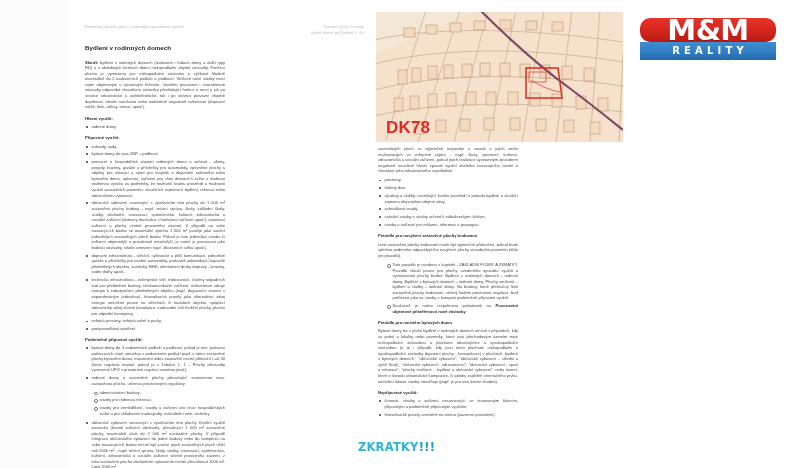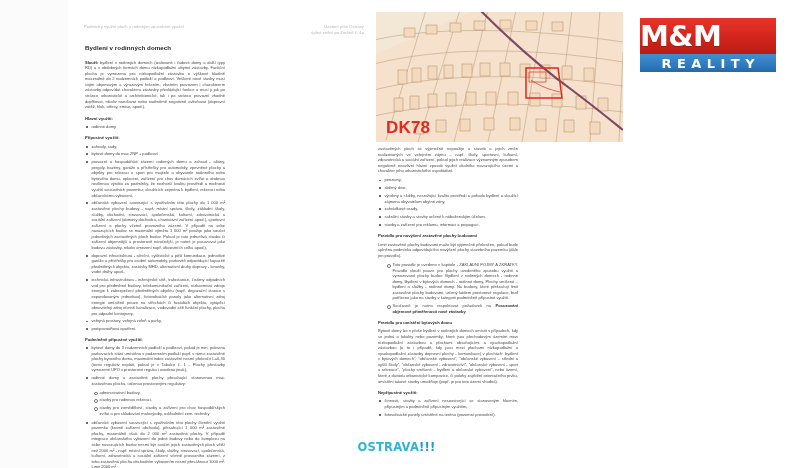--- a/index.html
+++ b/index.html
@@ -130,45 +130,46 @@
   }
 
   
   #logo {
     position: absolute;
     left: 640px; top: 18px;
     width: 136px;
   }
   #logo-mm {
     width: 136px;
-    height: 36px;
+    height: 24px;
     background: linear-gradient(180deg,#e8332a 0%,#d2251c 55%,#b81b14 100%);
     display: flex;
     align-items: center;
-    justify-content: flex-start;
+    justify-content: center;
+    border-radius: 10px;
   }
   #logo-mm-text {
     font-size: 29px;
     font-weight: bold;
     color: #ffffff;
     letter-spacing: -0.02em;
     line-height: 1;
     font-family: "DejaVu Sans", sans-serif;
     text-shadow: 0 1px 0 rgba(0,0,0,.18);
   }
   #logo-reality {
     width: 136px;
     height: 18px;
     background: linear-gradient(180deg,#3f8fd0 0%,#2f7cc0 60%,#2569a8 100%);
     display: flex;
     align-items: center;
     justify-content: center;
   }
   #logo-reality-text {
-    font-size: 13px;
+    font-size: 10px;
     font-weight: bold;
     color: #ffffff;
     letter-spacing: .42em;
     text-indent: .42em;
     line-height: 1;
     font-family: "DejaVu Sans", sans-serif;
   }
 
   
   #footer-brand {
@@ -344,16 +345,16 @@
   <div id="logo">
     <div id="logo-mm">
       <span id="logo-mm-text">M&amp;M</span>
     </div>
     <div id="logo-reality">
       <span id="logo-reality-text">REALITY</span>
     </div>
   </div>
 
   <div id="footer-brand">
-    <span>OSTRAVA</span><span class="bangs">!!!</span>
+    <span>ZKRATKY</span><span class="bangs">!!!</span>
   </div>
 
 </div>
 
 </body></html>

